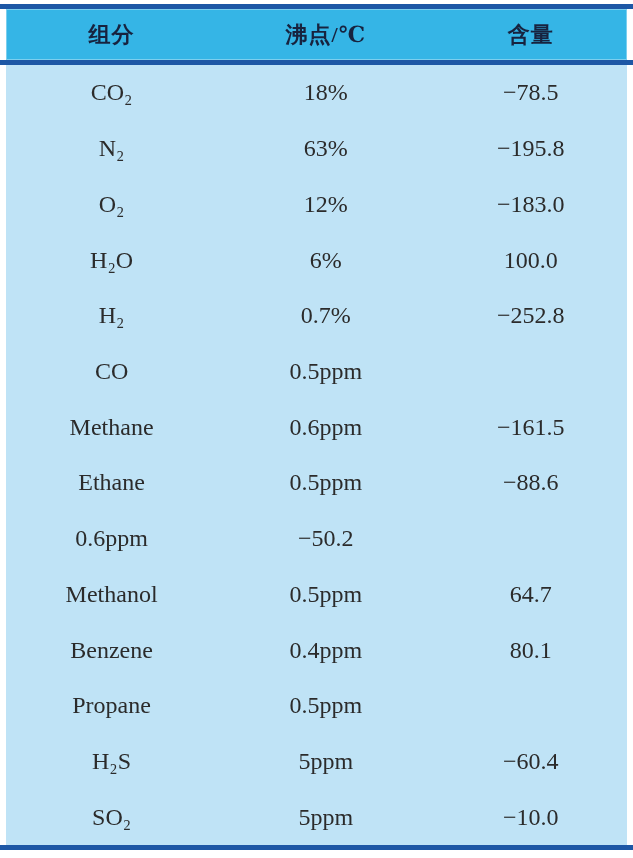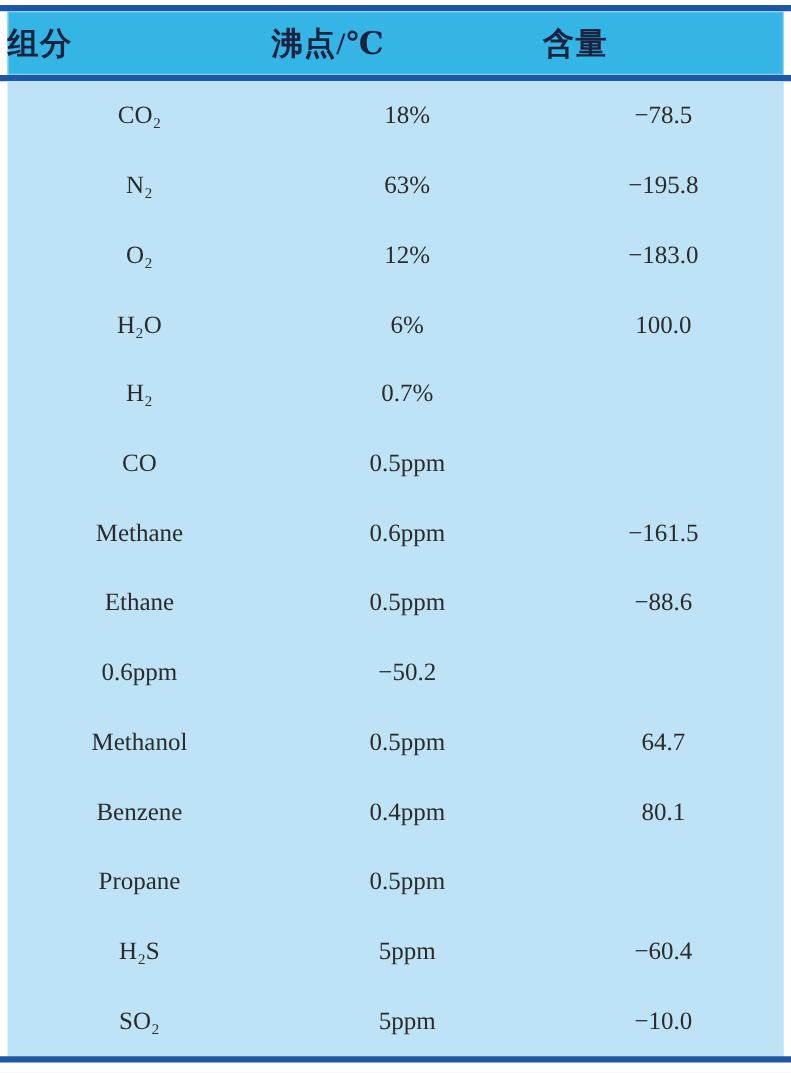--- a/index.html
+++ b/index.html
@@ -24,42 +24,42 @@
   .thead {
     margin: 0 6px;
     height: 51px;
     background: #35b5e6;
     display: grid;
     grid-template-columns: 34% 35% 31%;
     align-items: center;
     box-shadow: inset 0 0 0 1px rgba(255,255,255,0.35);
   }
   .th {
-    text-align: left;
-    font-size: 25px;
+    text-align: center;
+    font-size: 22px;
     font-weight: 700;
     color: #17233f;
     letter-spacing: 1px;
   }
   .tbody {
     margin: 0 6px;
     height: 780px;
     background: #bfe3f6;
     display: flex;
     flex-direction: column;
   }
   .tr {
     flex: 1 1 0;
     display: grid;
     grid-template-columns: 34% 35% 31%;
     align-items: center;
   }
   .td {
     text-align: center;
-    font-size: 20px;
+    font-size: 24px;
     color: #2b2b2b;
   }
   .bottom-space { height: 6px; }
 </style>
 </head>
 <body>
 
 <div class="page">
   <div class="top-space"></div>
   <div class="rule"></div>
@@ -89,20 +89,21 @@
       <div class="td">−183.0</div>
     </div>
     <div class="tr">
       <div class="td">H₂O</div>
       <div class="td">6%</div>
       <div class="td">100.0</div>
     </div>
     <div class="tr">
       <div class="td">H₂</div>
       <div class="td">0.7%</div>
+      <div class="td">−252.8</div>
     </div>
     <div class="tr">
       <div class="td">CO</div>
       <div class="td">0.5ppm</div>
     </div>
     <div class="tr">
       <div class="td">Methane</div>
       <div class="td">0.6ppm</div>
       <div class="td">−161.5</div>
     </div>

